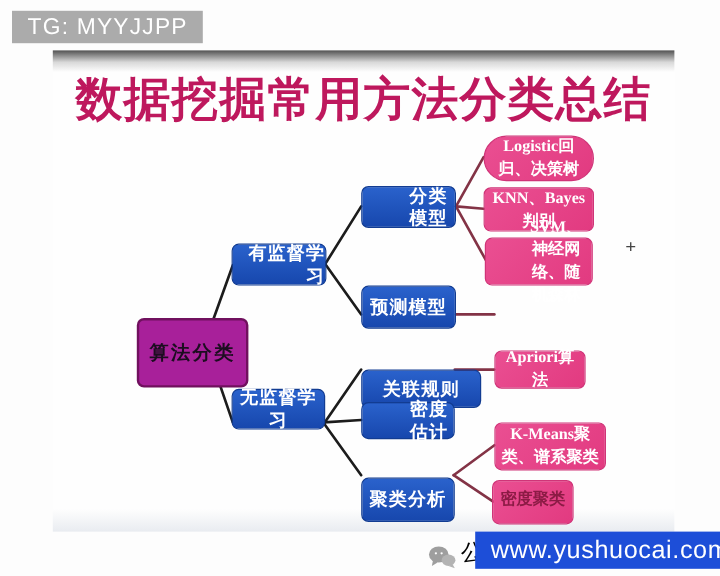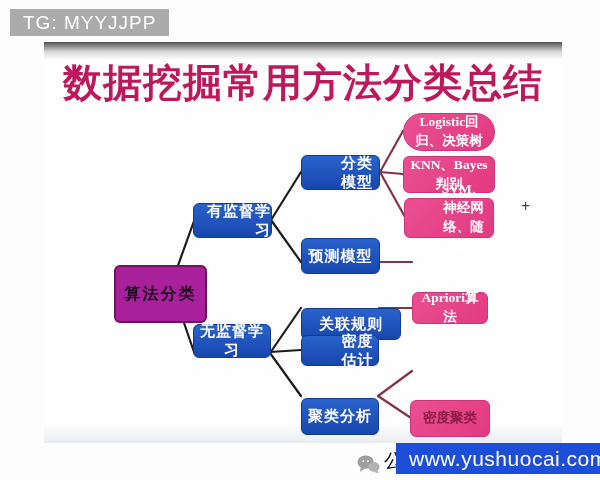--- a/index.html
+++ b/index.html
@@ -99,21 +99,22 @@
   <div class="node node-blue" style="left:301px;top:155px;width:79px;height:35px;padding-left:33px;">分类模型</div>
   <div class="node node-blue" style="left:301px;top:238px;width:79px;height:36px;">预测模型</div>
   <div class="node node-blue" style="left:301px;top:308px;width:100px;height:32px;text-align:right;">关联规则</div>
   <div class="node node-blue" style="left:301px;top:335px;width:78px;height:31px;padding-left:35px;">密度估计</div>
   <div class="node node-blue" style="left:301px;top:398px;width:78px;height:37px;">聚类分析</div>
 
   <div class="node node-pink" style="left:403px;top:113px;width:92px;height:38px;border-radius:19px;">Logistic回归、决策树</div>
   <div class="node node-pink" style="left:403px;top:156px;width:92px;height:37px;">KNN、Bayes判别</div>
   <div class="node node-pink" style="left:404px;top:198px;width:90px;height:40px;padding-left:33px;">SVM、神经网络、随机森林</div>
   <div class="node node-pink" style="left:412px;top:292px;width:76px;height:32px;">Apriori算法</div>
-  <div class="node node-pink" style="left:410px;top:400px;width:80px;height:37px;color:#8c1b45;">密度聚类</div>
+  <div class="node node-pink" style="left:412px;top:352px;width:93px;height:40px;">K-Means聚类、谱系聚类</div>
+  <div class="node node-pink" style="left:410px;top:400px;width:68px;height:37px;color:#8c1b45;font-family:Liberation Mono, monospace;">密度聚类</div>
 
   <div class="plus">+</div>
 
   <div class="watermark">
     <span style="display:inline-flex;">
       <svg width="23" height="20" viewBox="0 0 24 20">
         <ellipse cx="9" cy="8" rx="8.5" ry="7" fill="#9e9e9e"></ellipse>
         <path d="M4 13 L3 18 L8 15 Z" fill="#9e9e9e"></path>
         <ellipse cx="17.5" cy="13" rx="6" ry="5" fill="#b3b3b3"></ellipse>
         <path d="M21 16.5 L23 20 L17.5 18 Z" fill="#b3b3b3"></path>

